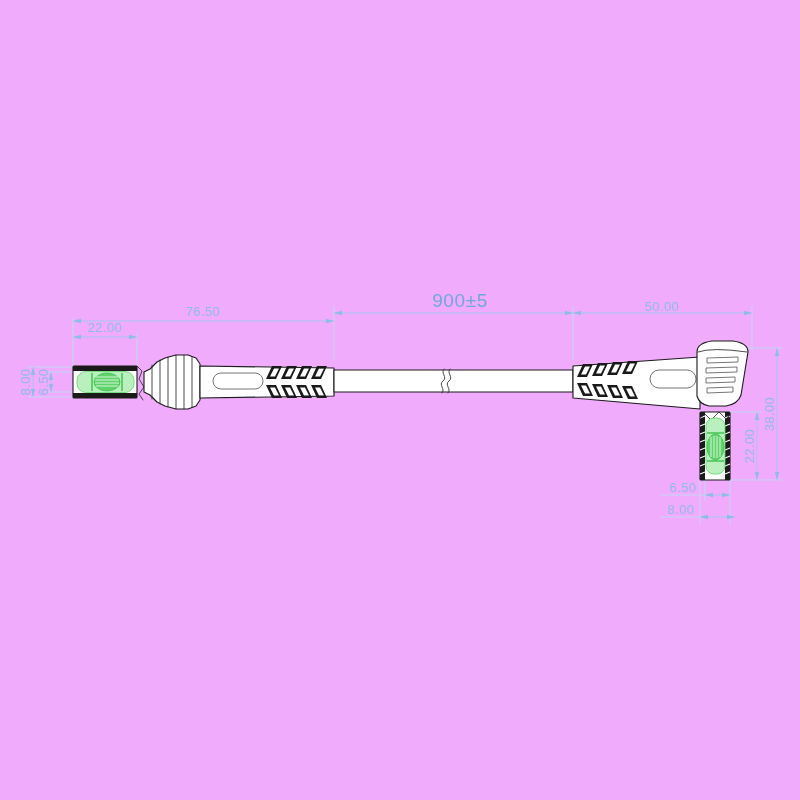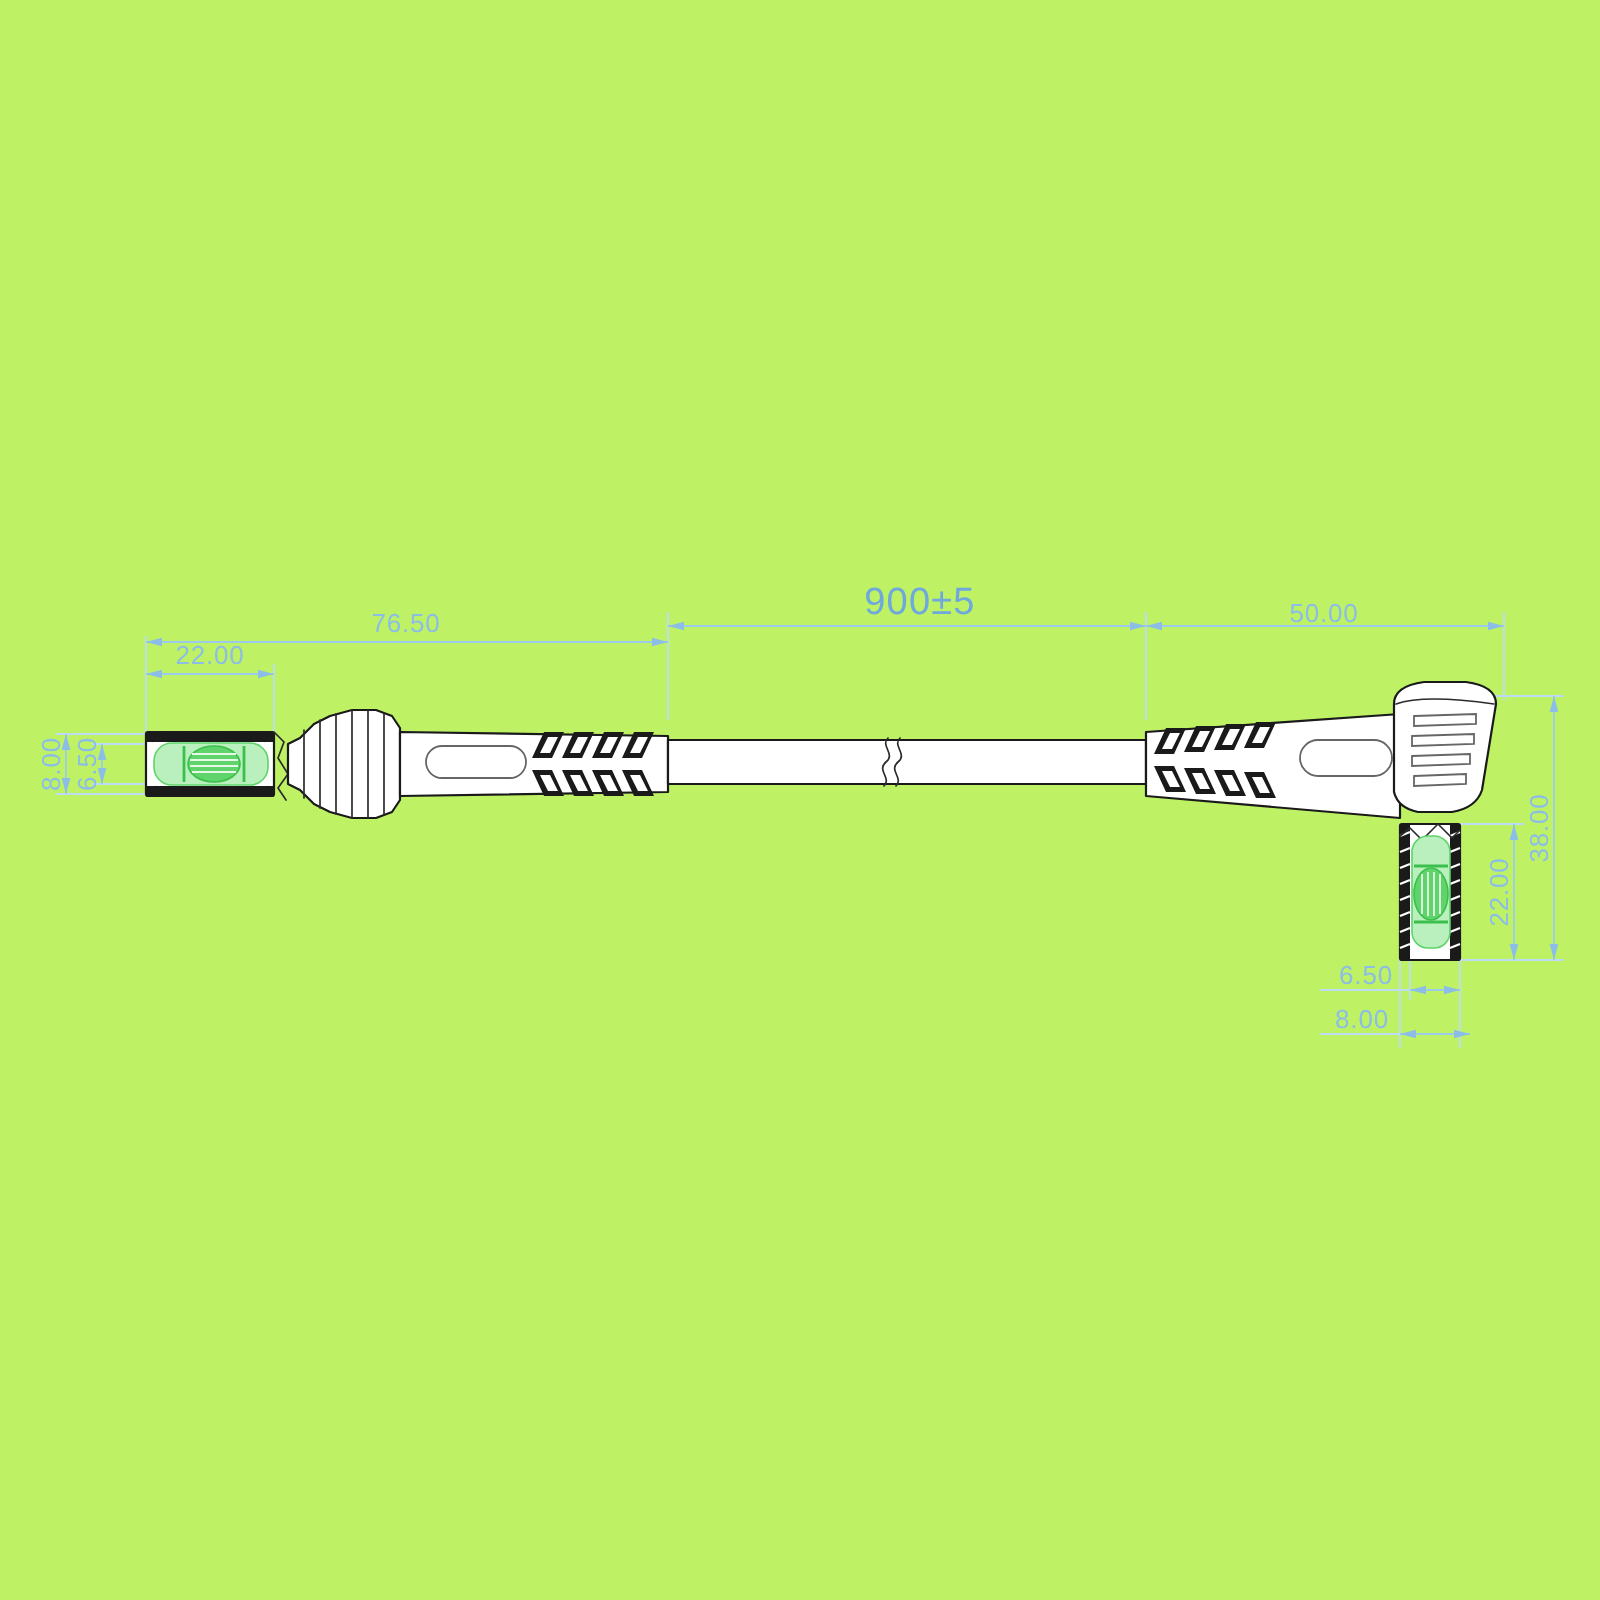--- a/index.html
+++ b/index.html
@@ -11,21 +11,21 @@
   body {
     width: 800px;
     height: 800px;
     overflow: hidden;
     font-family: "Liberation Sans", sans-serif;
   }
   #drawing-canvas {
     position: relative;
     width: 800px;
     height: 800px;
-    background: #bef264;
+    background: #f0abfc;
   }
   svg.sheet {
     display: block;
     width: 800px;
     height: 800px;
   }
   .dim-text {
     font-family: "Liberation Sans", sans-serif;
     font-size: 13px;
     fill: #8cbce8;

